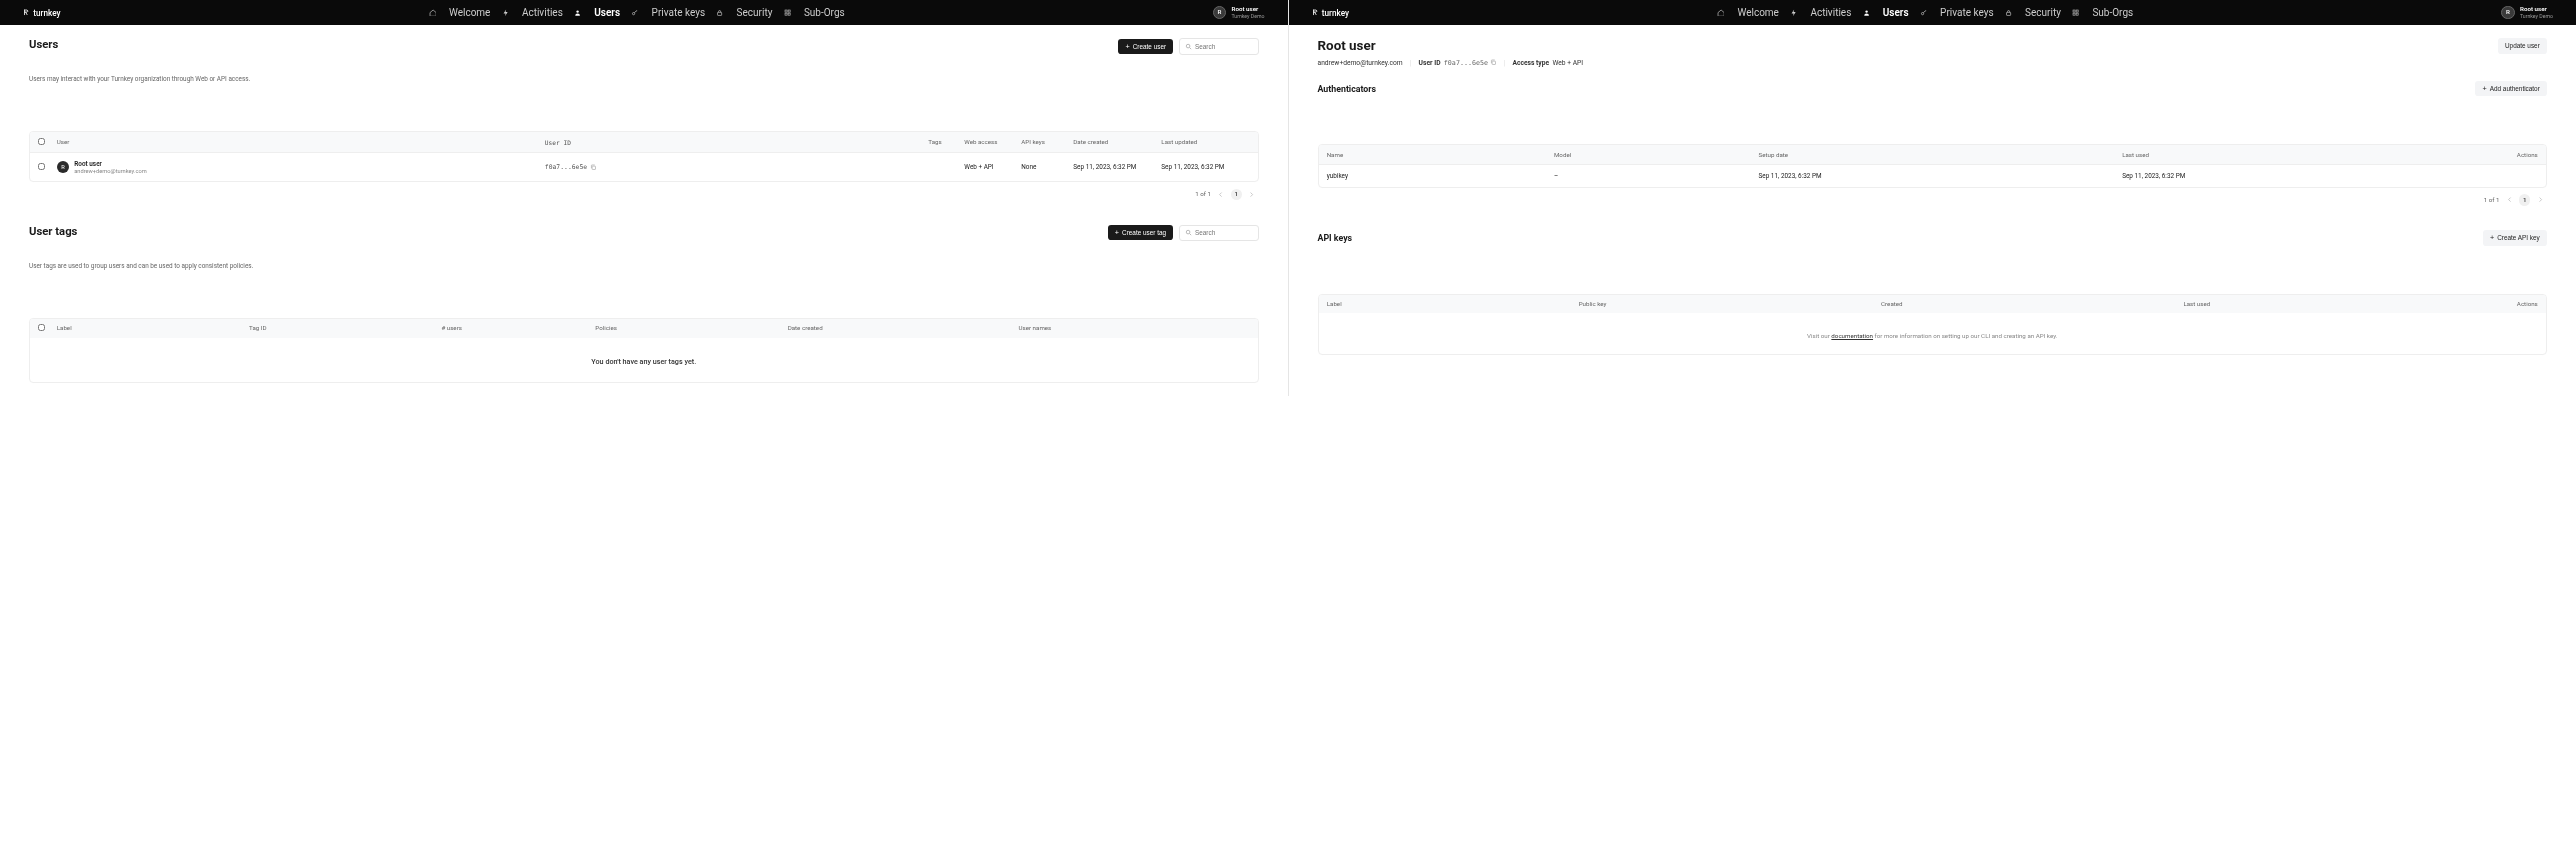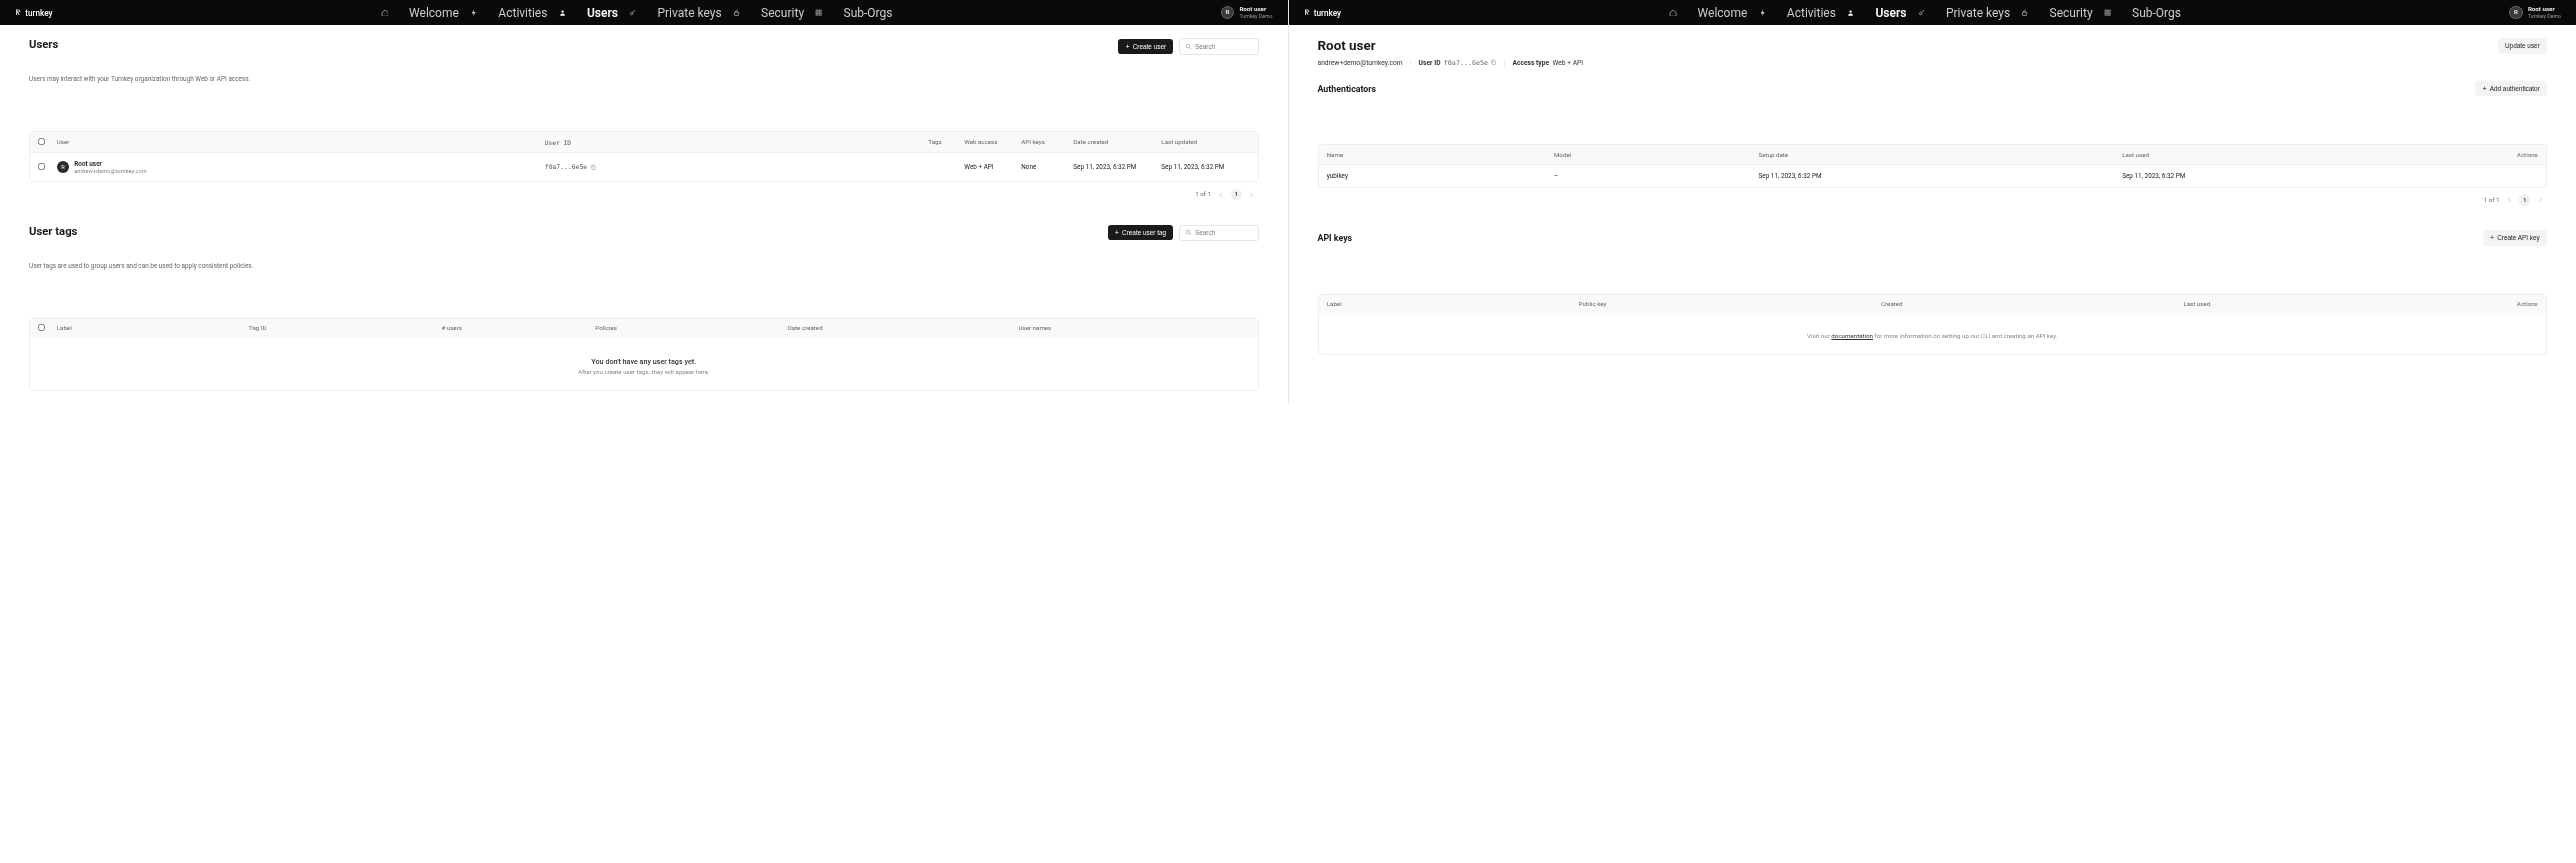--- a/index.html
+++ b/index.html
@@ -2,24 +2,24 @@
 <html style="font-size:8.2px"><head>
 <meta charset="utf-8">
 <style>
 * { box-sizing: border-box; margin: 0; padding: 0; }
 body { font-family: -apple-system, BlinkMacSystemFont, "Segoe UI", Roboto, sans-serif; background: #fff; color: #1a1a1a; font-size: 6.7px; }
 .wrap { display: flex; width: 100%; }
 .pane { flex: 1; min-width: 0; border-right: 0.5px solid #e5e5e5; }
 .pane:last-child { border-right: none; }
 
 
-.nav { background: #0a0a0a; color: #fff; height: 25px; display: flex; align-items: center; padding: 0 15px; justify-content: space-between; }
+.nav { background: #0a0a0a; color: #fff; height: 25px; display: flex; align-items: center; padding: 0 23px; justify-content: space-between; }
 .nav-left { display: flex; align-items: center; gap: 3.1px; }
 .nav-links { display: flex; gap: 11.3px; align-items: center; }
-.nav-link { display: flex; align-items: center; gap: 21px; color: #ccc; font-size: 12px; cursor: pointer; }
+.nav-link { display: flex; align-items: center; gap: 13px; color: #ccc; font-size: 10px; cursor: pointer; }
 .nav-link.active { color: #fff; font-weight: 600; }
 .nav-right { display: flex; align-items: center; gap: 5.2px; }
 .avatar { width: 13.4px; height: 13.4px; border-radius: 50%; background: #3a3a3a; color: #fff; display: flex; align-items: center; justify-content: center; font-size: 6.2px; font-weight: 500; border: 0.5px solid #666; }
 .user-meta { display: flex; flex-direction: column; line-height: 1.2; }
 .user-meta .u1 { font-size: 6.2px; font-weight: 600; color: #fff; }
 .user-meta .u2 { font-size: 5.2px; color: #999; }
 .logo { display: flex; align-items: center; gap: 3.1px; font-size: 8.2px; font-weight: 500; color: #fff; }
 .logo-icon { width: 7.2px; height: 8.2px; }
 
 
@@ -302,21 +302,20 @@
         <div class="check"><input type="checkbox" style=""></div>
         <div class="t-label">Label</div>
         <div class="t-tid">Tag ID</div>
         <div class="t-nu"># users</div>
         <div class="t-pol">Policies</div>
         <div class="t-dc">Date created</div>
         <div class="t-un">User names</div>
       </div>
       <div class="empty">
         <div class="e1">You don't have any user tags yet.</div>
-        <div class="e2">After you create user tags, they will appear here.</div>
       </div>
     </div>
   </div>
 </div>
 
 <div class="pane">
   <div class="nav">
     <div class="nav-left">
       <div class="logo">
         <svg class="logo-icon" viewBox="0 0 14 14">

